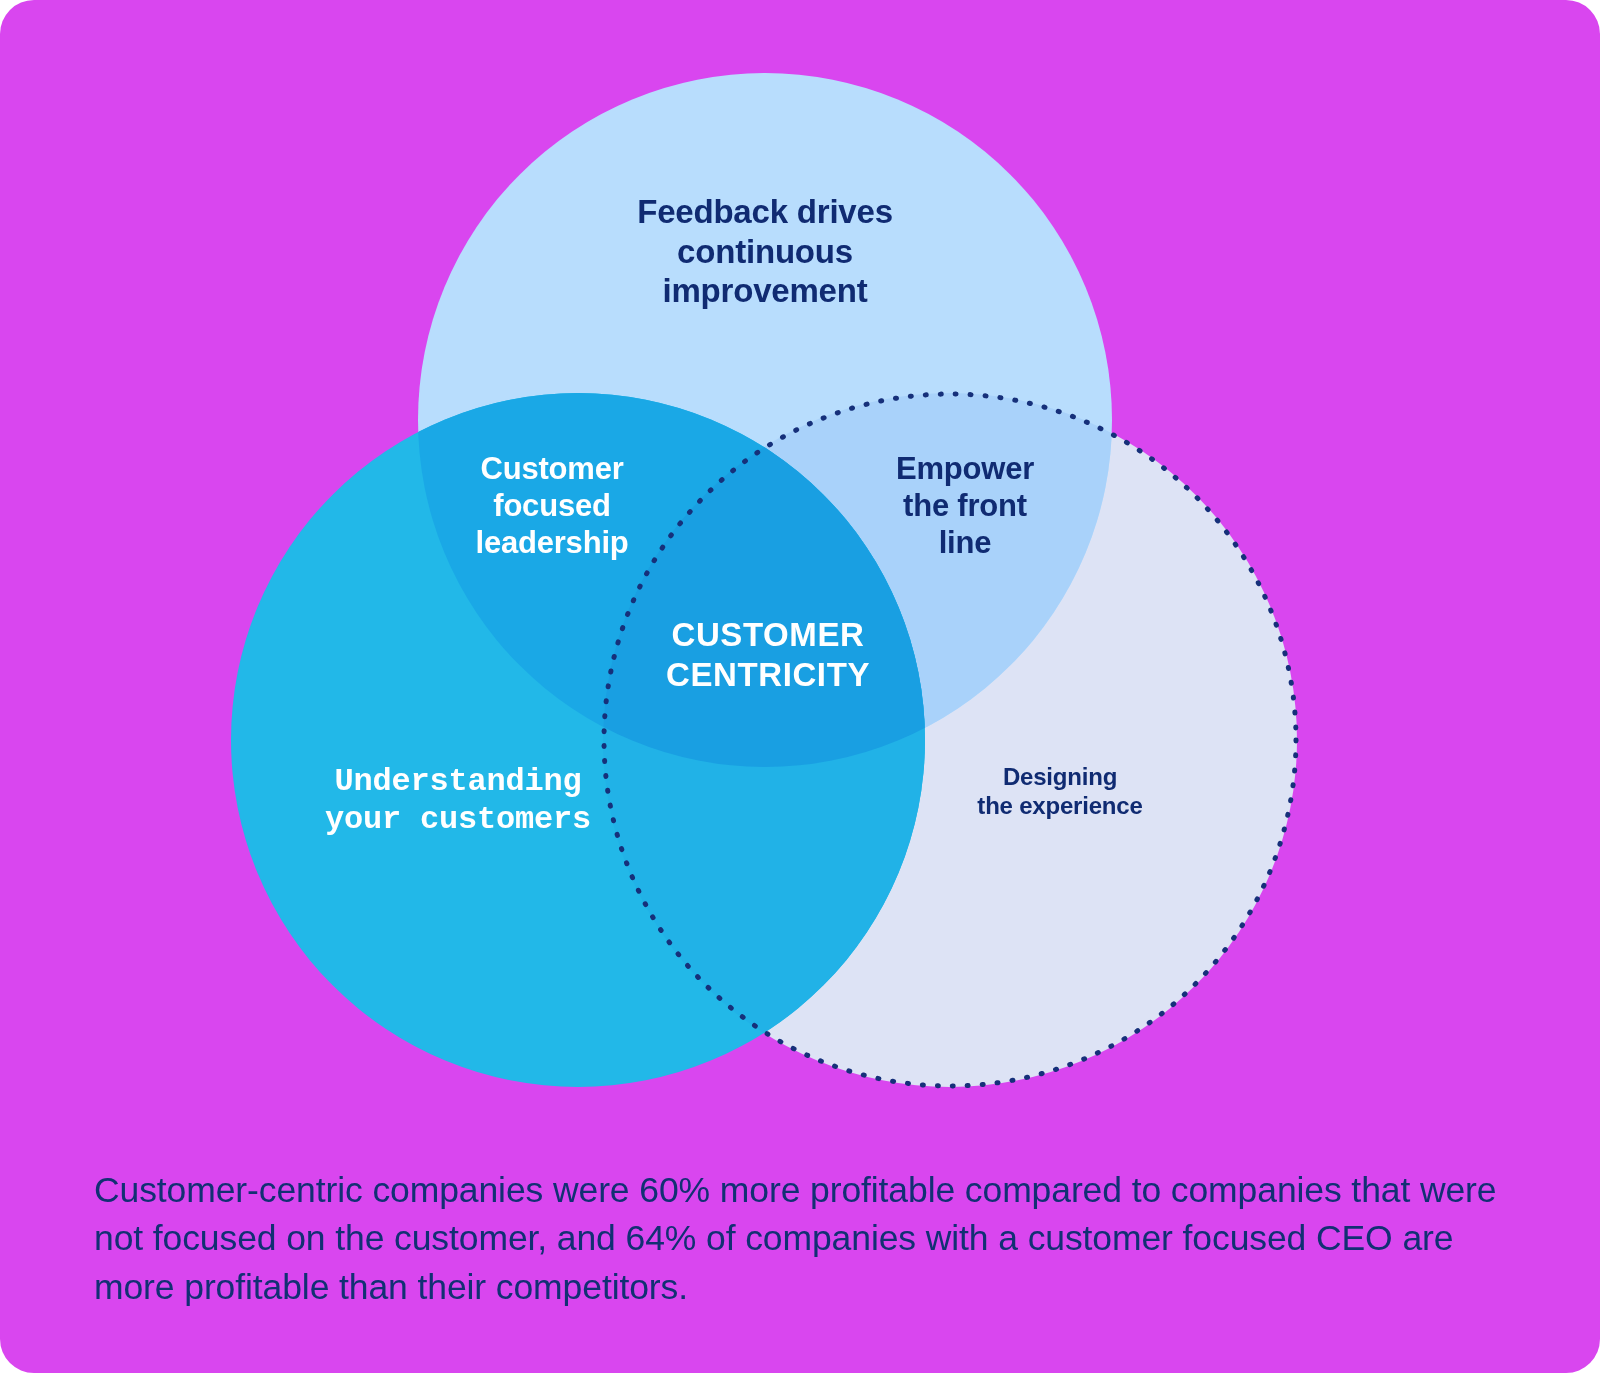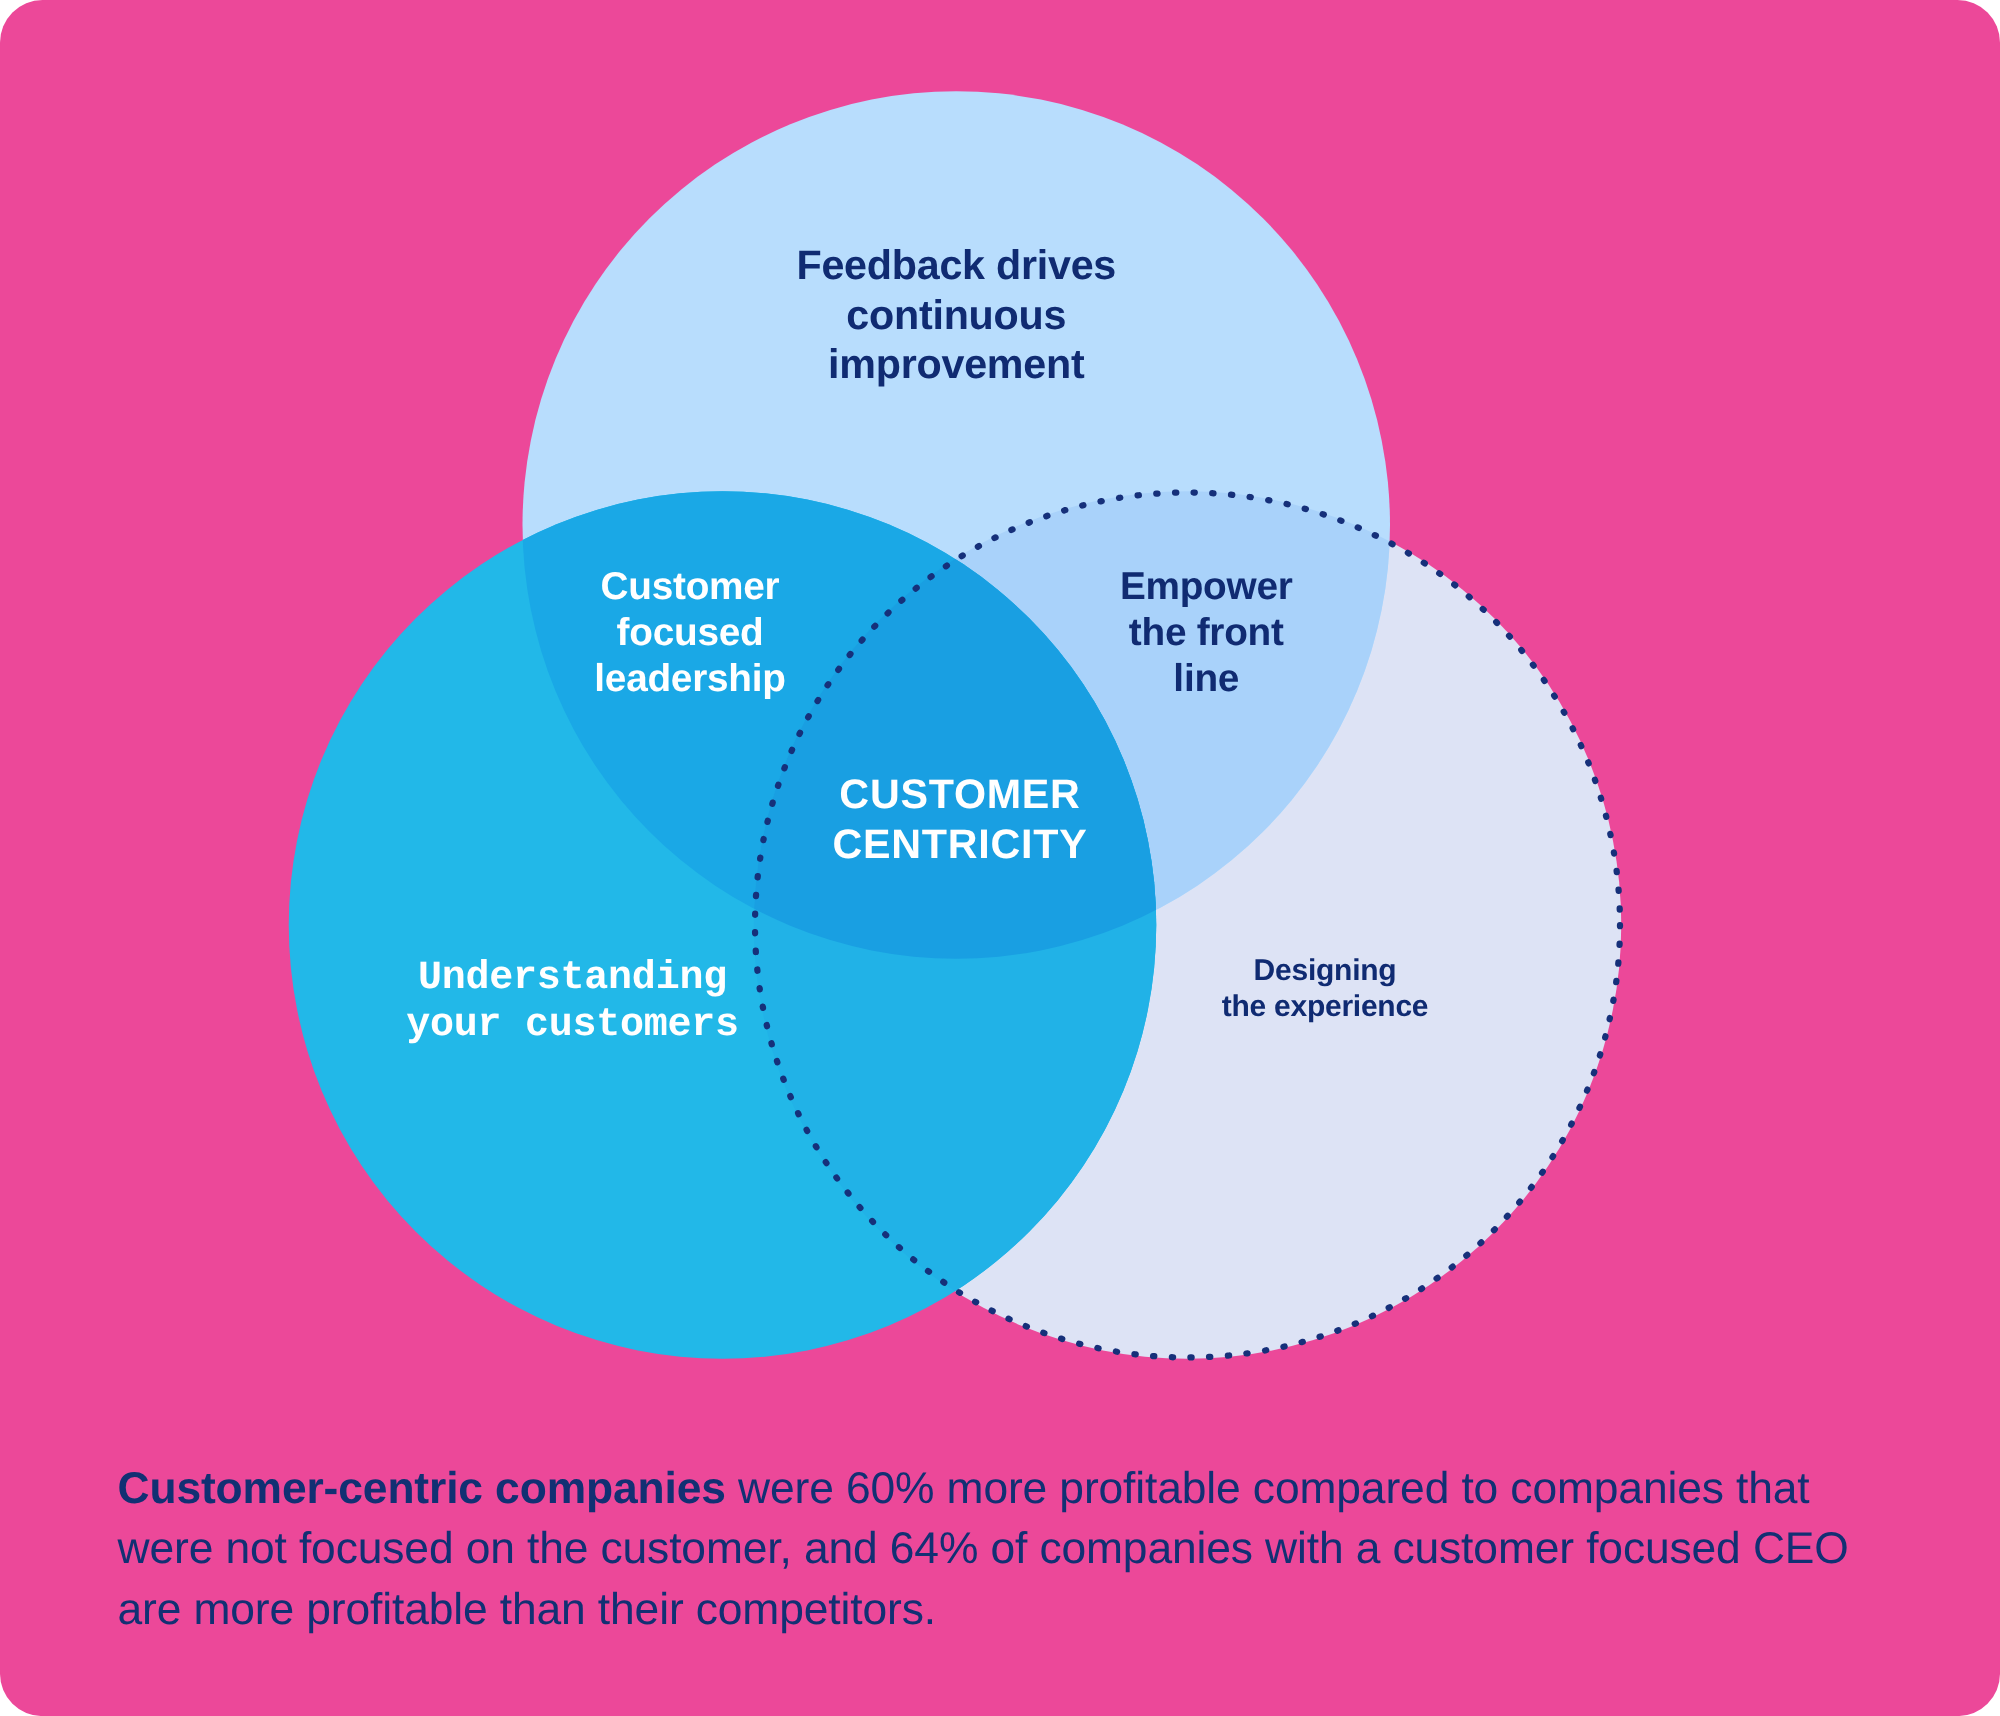--- a/index.html
+++ b/index.html
@@ -15,21 +15,21 @@
     width: 1600px;
     height: 1373px;
     overflow: hidden;
   }
   .card {
     position: absolute;
     left: 0;
     top: 0;
     width: 1600px;
     height: 1373px;
-    background: #ec4899;
+    background: #d946ef;
     border-radius: 34px;
     overflow: hidden;
   }
   .venn-stage {
     position: absolute;
     left: 0;
     top: 0;
     width: 1600px;
     height: 1110px;
   }
@@ -108,21 +108,21 @@
     left: 94px;
     top: 1130px;
     width: 1420px;
     font-size: 35.5px;
     line-height: 1.38;
     color: #123073;
     font-weight: normal;
     letter-spacing: -0.1px;
   }
   .caption b {
-    font-weight: bold;
+    font-weight: normal;
   }
 </style>
 </head>
 <body>
 
 <div id="page">
   <div class="card">
 
     <div class="venn-stage">
       <svg class="venn-svg" viewBox="0 0 1600 1110">

